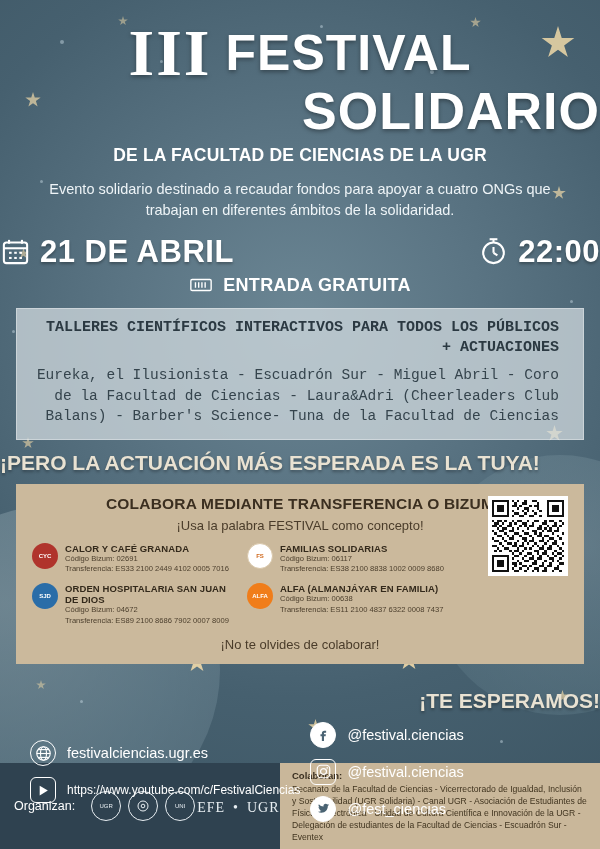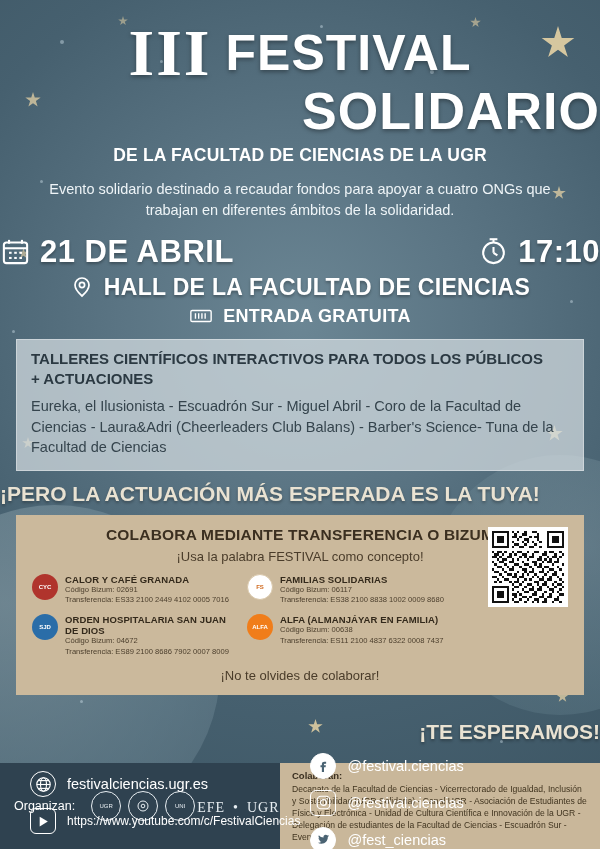--- a/index.html
+++ b/index.html
@@ -112,23 +112,24 @@
     letter-spacing: .3px;
   }
   .pair { display: flex; align-items: center; gap: 9px; }
   .icon { display: inline-flex; align-items: center; justify-content: center; }
 
   
   .panel-workshops {
     margin: 12px 16px 0 16px;
     background: rgba(214,222,226,.72);
     border: 1px solid rgba(255,255,255,.35);
-    padding: 9px 7px 12px 14px;
-    text-align: left;
+    padding: 9px 24px 12px 14px;
+    text-align: right;
     color: #2f3d46;
+    font-family: Liberation Mono, monospace;
   }
   .ws-title {
     font-weight: bold; font-size: 15px; color: #2b3942; line-height: 1.35;
   }
   .ws-body {
     font-size: 14.5px; color: #35444d; line-height: 1.42; margin-top: 7px;
   }
   .shout {
     text-align: left;
     font-weight: bold;
@@ -317,31 +318,22 @@
         <div class="pair">
           <span class="icon">
             <svg width="31" height="31" viewBox="0 0 24 24" fill="none" stroke="#ffffff" stroke-width="1.6">
               <circle cx="12" cy="13" r="8"></circle>
               <line x1="12" y1="13" x2="12" y2="8.5"></line>
               <line x1="12" y1="13" x2="15" y2="15"></line>
               <line x1="9" y1="2.5" x2="15" y2="2.5"></line>
               <line x1="12" y1="2.5" x2="12" y2="5"></line>
             </svg>
           </span>
-          <span class="big">17:10</span>
-        </div>
-      </div>
-      <div class="info-row" style="margin-top:4px;">
-        <span class="icon">
-          <svg width="24" height="26" viewBox="0 0 24 24" fill="none" stroke="#ffffff" stroke-width="1.7">
-            <path d="M12 21s7-6.2 7-11A7 7 0 0 0 5 10c0 4.8 7 11 7 11z"></path>
-            <circle cx="12" cy="10" r="2.6"></circle>
-          </svg>
-        </span>
-        <span class="med">HALL DE LA FACULTAD DE CIENCIAS</span>
+          <span class="big">22:00</span>
+        </div>
       </div>
       <div class="info-row" style="margin-top:5px;text-align:center;">
         <span class="icon">
           <svg width="24" height="20" viewBox="0 0 26 20" fill="none" stroke="#ffffff" stroke-width="1.5">
             <rect x="2" y="4" width="22" height="12" rx="1.5"></rect>
             <line x1="7" y1="7" x2="7" y2="13"></line>
             <line x1="10.5" y1="7" x2="10.5" y2="13"></line>
             <line x1="14" y1="7" x2="14" y2="13"></line>
             <line x1="17.5" y1="7" x2="17.5" y2="13"></line>
           </svg>

